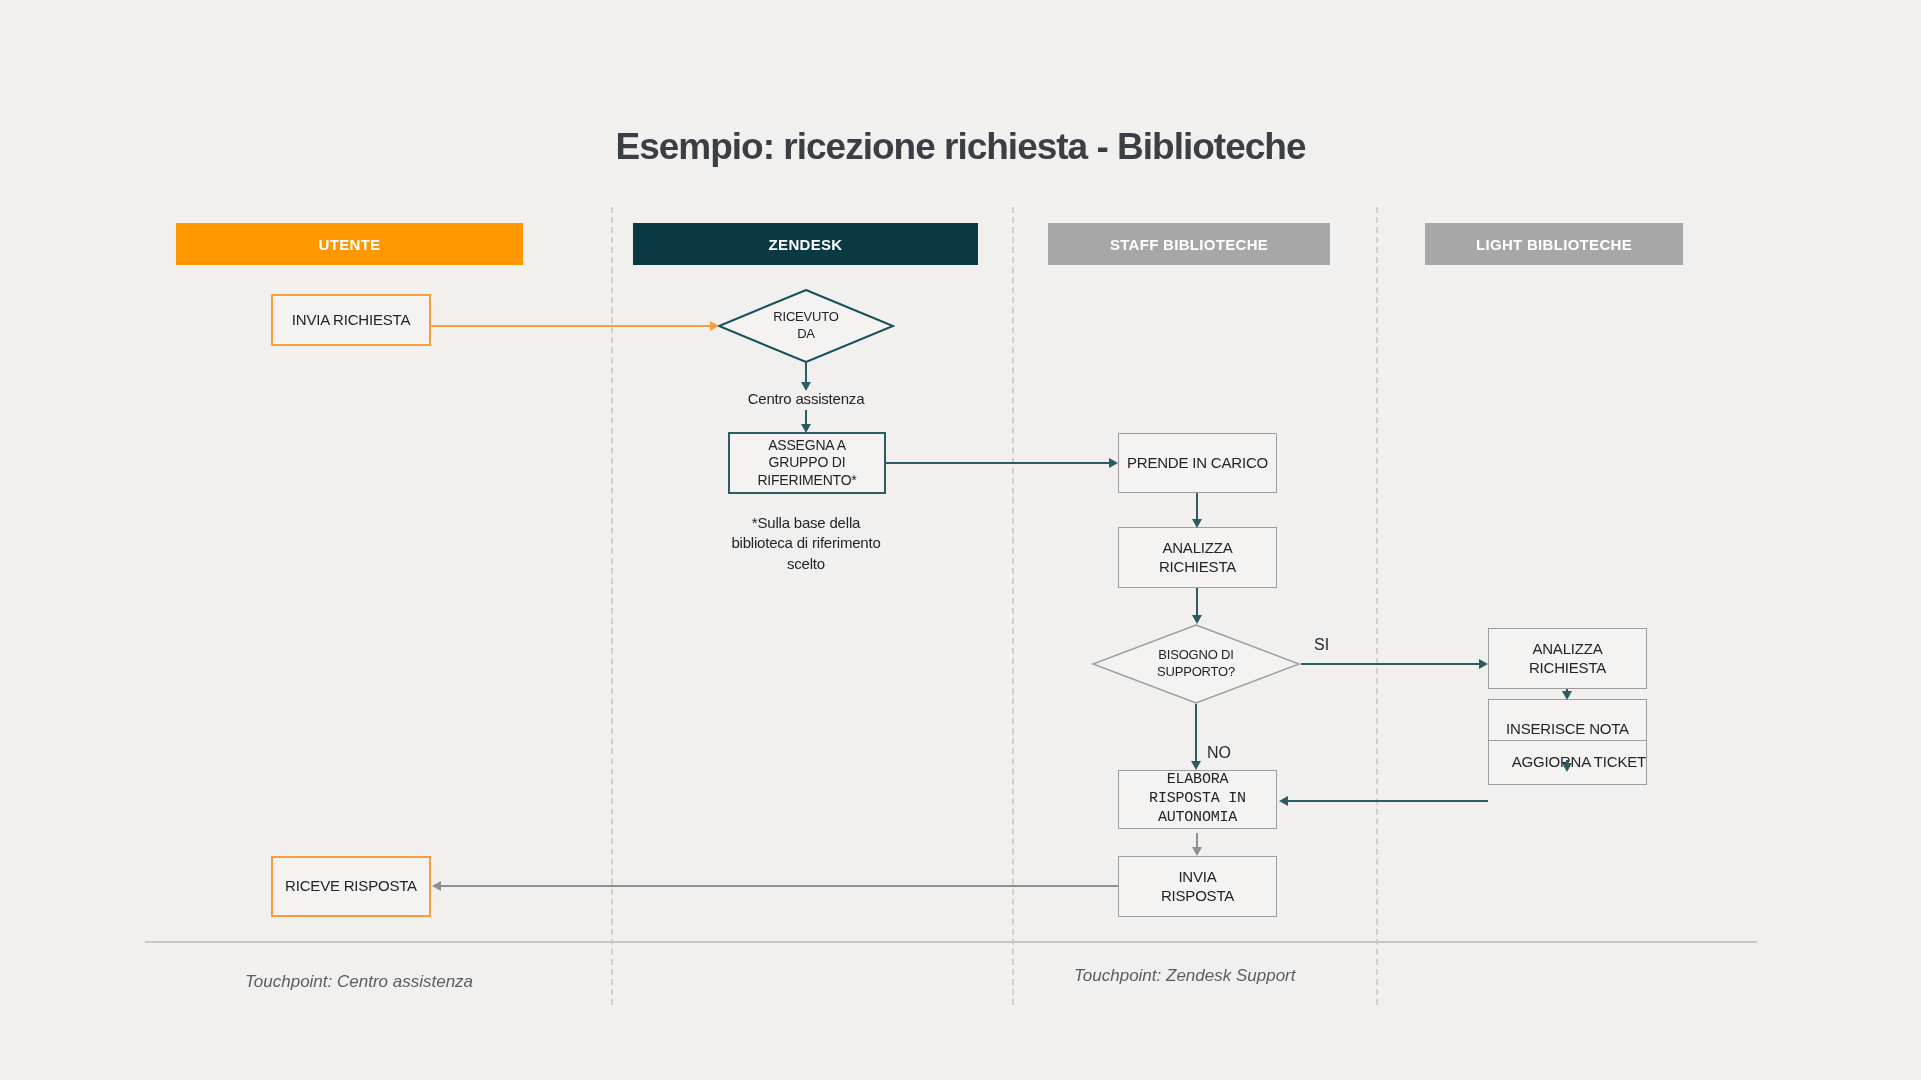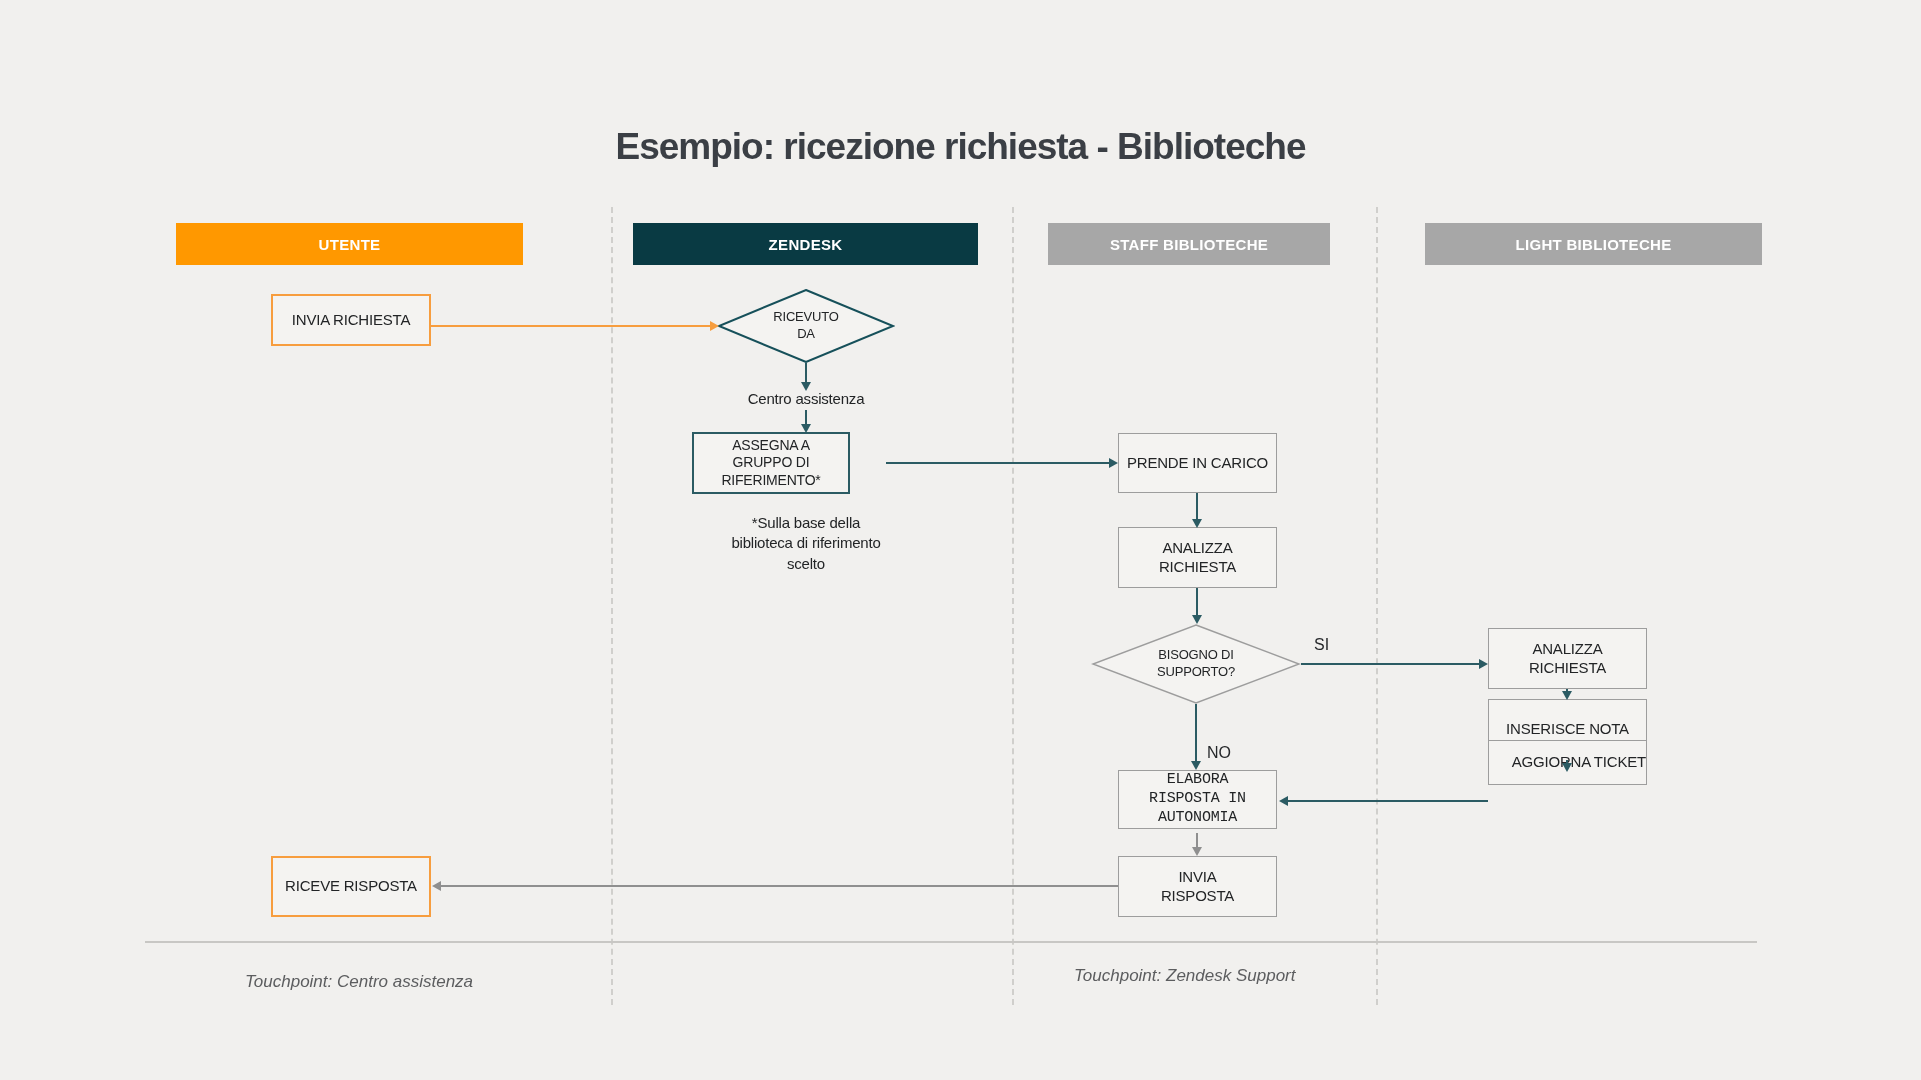--- a/index.html
+++ b/index.html
@@ -86,42 +86,42 @@
 
 <div class="lane-header" style="left:176px;width:347px;background:#ff9800;">
   <span>UTENTE</span>
 </div>
 <div class="lane-header" style="left:633px;width:345px;background:#093a43;">
   <span>ZENDESK</span>
 </div>
 <div class="lane-header" style="left:1048px;width:282px;background:#a7a7a7;">
   <span>STAFF BIBLIOTECHE</span>
 </div>
-<div class="lane-header" style="left:1425px;width:337px;background:#a7a7a7;">
+<div class="lane-header" style="left:1425px;width:258px;background:#a7a7a7;">
   <span>LIGHT BIBLIOTECHE</span>
 </div>
 
 <div class="node orange-border" style="left:271px;top:294px;width:160px;height:52px;">
   <span class="lbl">INVIA RICHIESTA</span>
 </div>
 <div class="node orange-border" style="left:271px;top:856px;width:160px;height:61px;">
   <span class="lbl">RICEVE RISPOSTA</span>
 </div>
 
 <div class="diamond" style="left:717px;top:289px;width:178px;height:74px;">
   <svg width="178" height="74" viewBox="0 0 178 74">
     <polygon points="89,1 176,37 89,73 2,37" fill="#f4f3f1" stroke="#16505a" stroke-width="2"></polygon>
   </svg>
   <div class="lbl">RICEVUTO
 DA</div>
 </div>
 
 <div class="annotation" style="left:706px;top:390px;width:200px;">Centro assistenza</div>
 
-<div class="node teal-border" style="left:692px;top:432px;width:158px;height:62px;">
+<div class="node teal-border" style="left:728px;top:432px;width:158px;height:62px;">
   <span class="lbl">ASSEGNA A
 GRUPPO DI
 RIFERIMENTO*</span>
 </div>
 
 <div class="annotation" style="left:706px;top:513px;width:200px;line-height:1.35;">*Sulla base della
 biblioteca di riferimento
 scelto</div>
 
 <div class="node" style="left:1118px;top:433px;width:159px;height:60px;">

